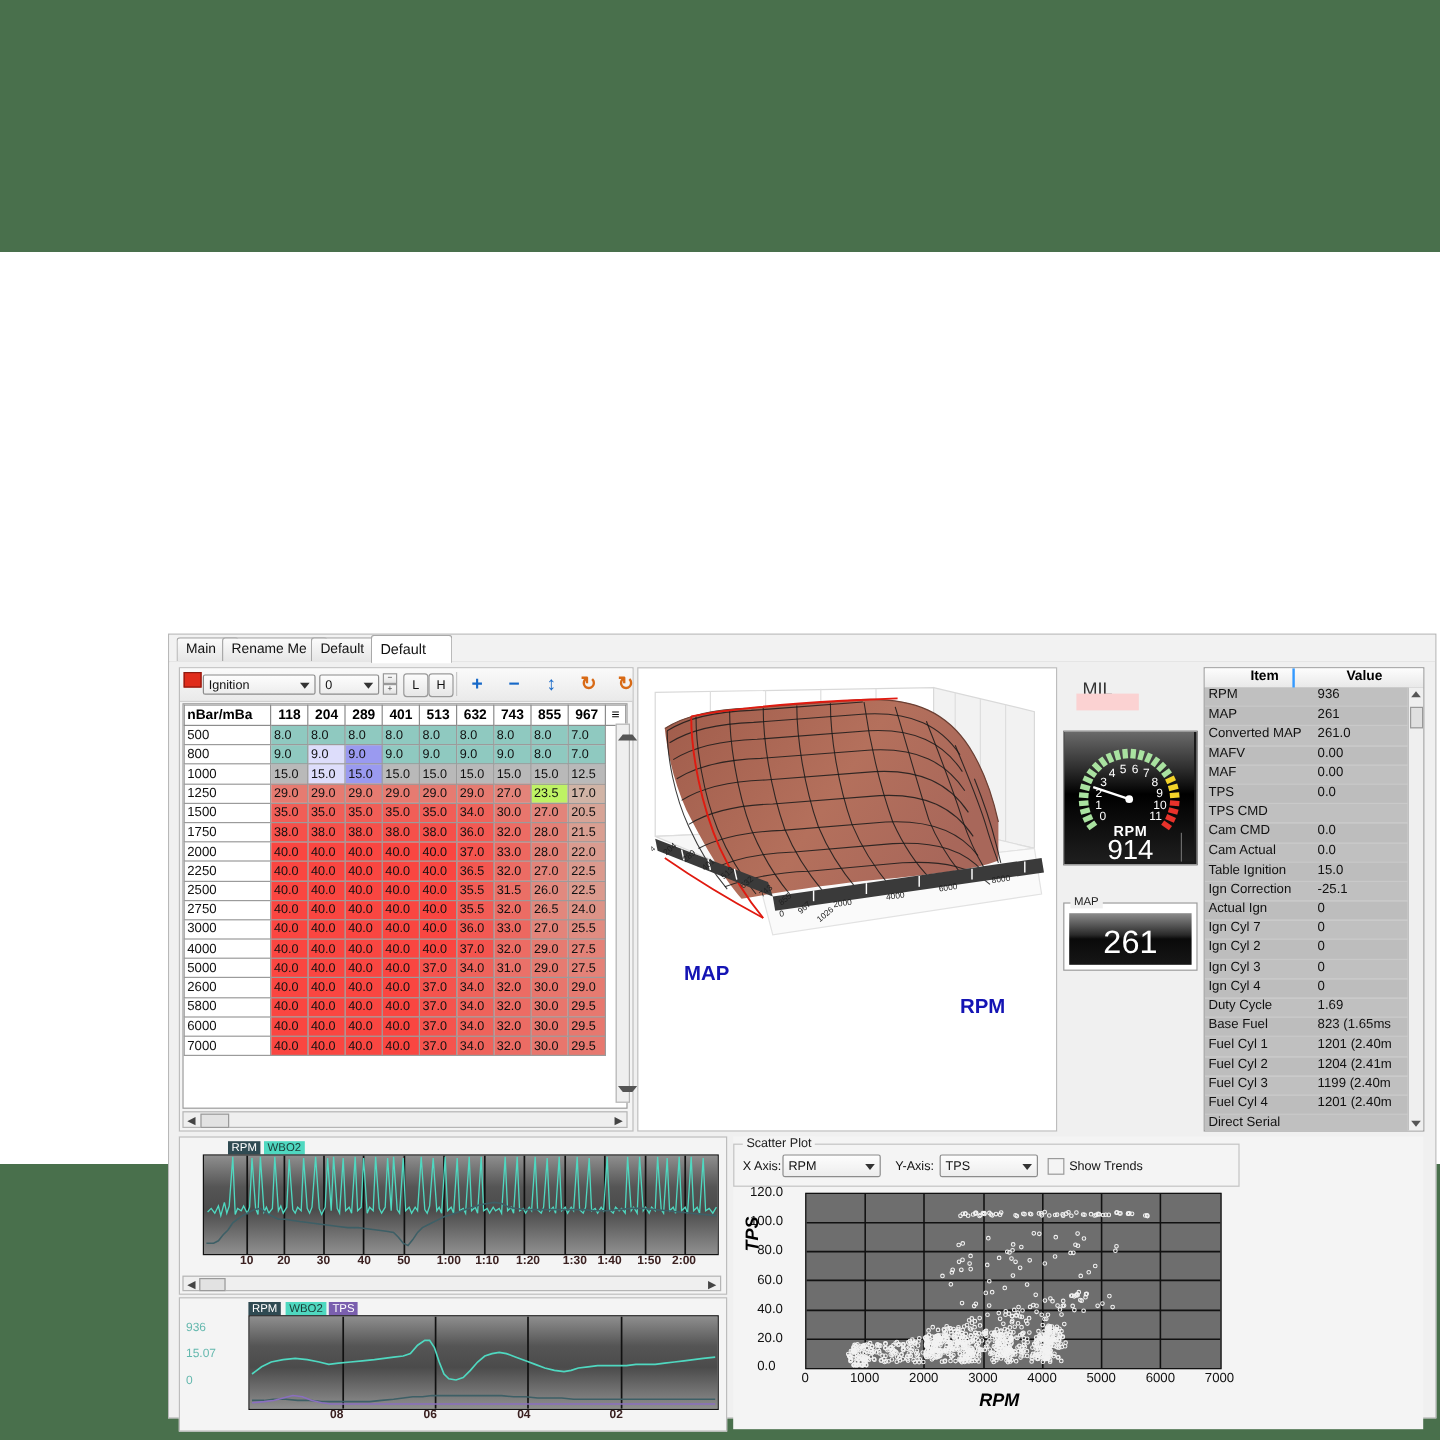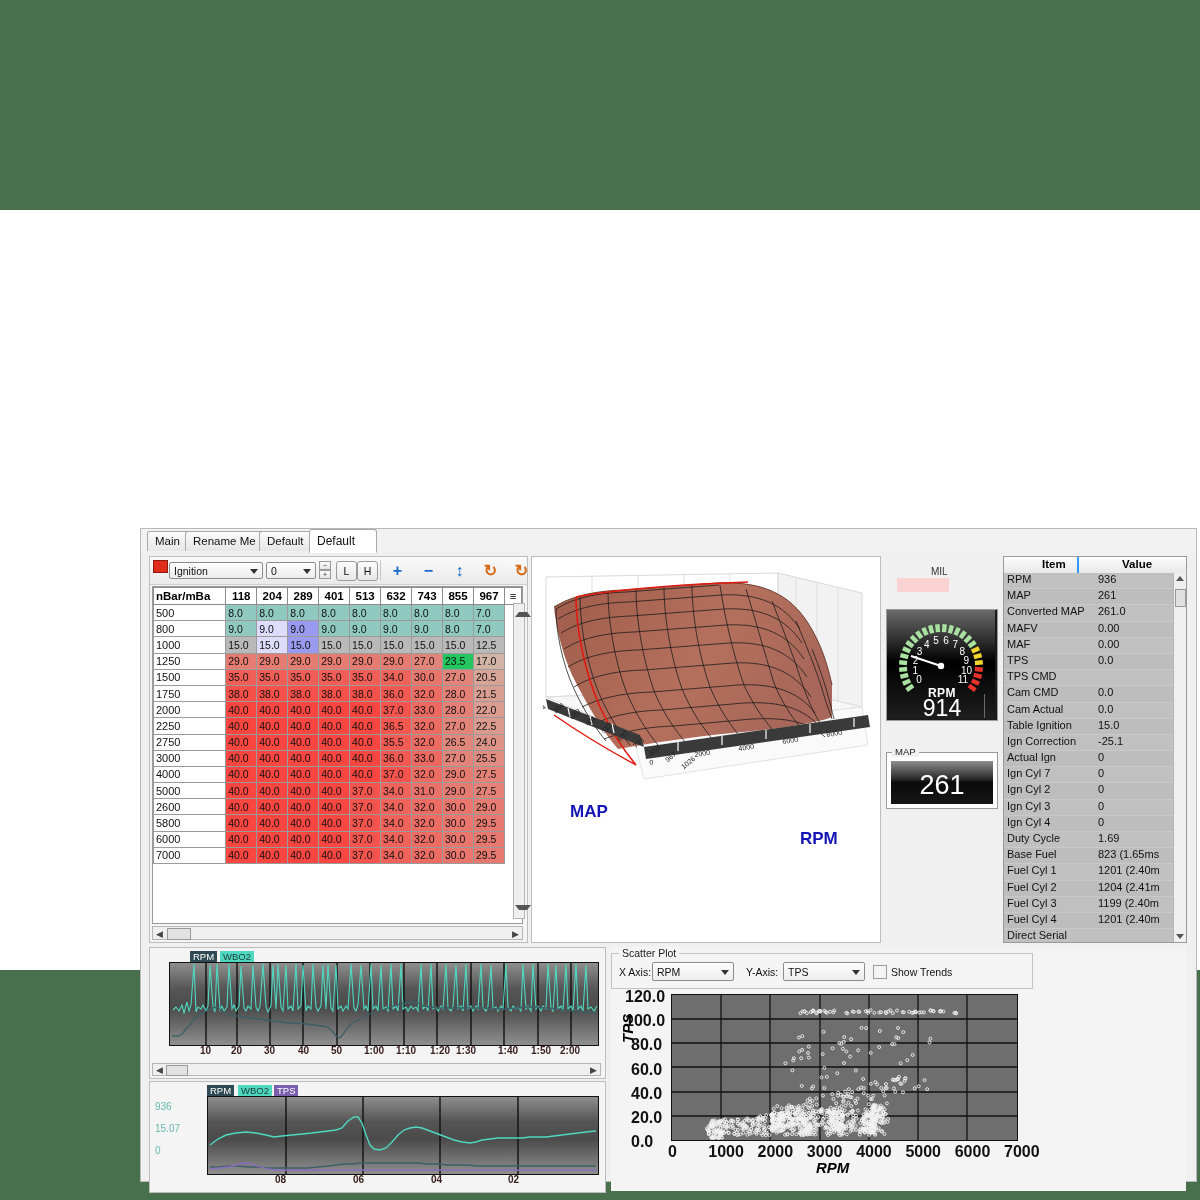--- a/index.html
+++ b/index.html
@@ -57,21 +57,21 @@
   .hscroll .a{position:absolute;top:2px;font-size:9px;color:#444;}
   .vscroll{position:absolute;right:2px;top:46px;width:12px;height:316px;background:#efefef;border:1px solid #b5b5b5;box-sizing:border-box;}
 
   
   .plot3d{position:absolute;left:390px;top:5px;width:348px;height:385px;background:#fff;border:1px solid #bdbdbd;}
   .axlabel{position:absolute;font-size:17px;font-weight:bold;color:#1414b4;font-family:"Liberation Sans",sans-serif;}
   .tick3{position:absolute;font-size:7px;color:#222;}
 
   
   .gaugecol{position:absolute;left:742px;top:5px;width:115px;height:385px;}
-  .millabel{position:absolute;left:48px;top:10px;font-size:10px;color:#333;}
+  .millabel{position:absolute;left:19px;top:10px;font-size:15px;color:#333;}
   .milbox{position:absolute;left:14px;top:22px;width:52px;height:14px;background:#fbd2d2;}
   .gaugebox{position:absolute;left:3px;top:53px;width:110px;height:110px;background:#1a1a1a;border:1px solid #9a9a9a;}
   .digbox{position:absolute;left:3px;top:196px;width:110px;height:55px;background:#fff;border:1px solid #9a9a9a;}
   .digbox .cap{position:absolute;left:5px;top:-7px;background:#f0f0f0;padding:0 3px;font-size:9.5px;color:#222;}
   .diginner{position:absolute;left:4px;top:8px;right:4px;bottom:4px;background:linear-gradient(#8d8d8d,#2a2a2a 42%,#0a0a0a 50%,#161616);}
   .digval{position:absolute;width:100%;text-align:center;top:9px;font-size:27px;color:#fff;
           font-family:"Liberation Sans",sans-serif;}
 
   
   .datalist{position:absolute;left:862px;top:5px;width:182px;height:385px;background:#fff;border:1px solid #9a9a9a;}
@@ -96,21 +96,21 @@
   .gsb .thumb{position:absolute;left:13px;top:1px;width:20px;height:9px;background:#e2e2e2;border:1px solid #9a9a9a;}
   .lvtick{position:absolute;font-size:10px;color:#64b8ae;}
 
   
   .scatterpanel{position:absolute;left:470px;top:396px;width:575px;height:244px;background:#f4f4f4;}
   .gbox{position:absolute;left:0;top:6px;width:420px;height:34px;border:1px solid #c3c3c3;}
   .gbox .cap{position:absolute;left:7px;top:-7px;background:#f4f4f4;padding:0 3px;font-size:10.5px;color:#222;}
   .lbl{position:absolute;font-size:10.5px;color:#111;}
   .chk{position:absolute;width:12px;height:12px;background:#f4f4f4;border:1px solid #9a9a9a;}
   .scanvas{position:absolute;background:#6e6e6e;border:1px solid #111;}
-  .sptick{position:absolute;font-size:16px;font-weight:bold;color:#111;}
+  .sptick{position:absolute;font-size:11px;font-weight:normal;color:#111;}
   .spax{position:absolute;font-size:15px;font-weight:bold;font-style:italic;color:#000;}
 </style>
 </head>
 <body>
 
 <div id="callout-layer">
     <div class="leader" style="left:237px;top:292px;width:85.63293758829018px;transform:rotate(42.633752008544214deg);"></div>
     <div class="callout-label" style="left:205px;top:250px;">Tuning Map</div>
     <div class="badge" style="left:224px;top:266px;background:#1e8fe8;">5</div>
     <div class="leader" style="left:833px;top:288px;width:150.3595690337px;transform:rotate(61.38954033403479deg);"></div>
@@ -248,21 +248,21 @@
                 </tr>
                 <tr>
                   <td class="rowhdr">1250</td>
                   <td style="background:rgb(230,123,113);">29.0</td>
                   <td style="background:rgb(230,123,113);">29.0</td>
                   <td style="background:rgb(230,123,113);">29.0</td>
                   <td style="background:rgb(230,123,113);">29.0</td>
                   <td style="background:rgb(230,123,113);">29.0</td>
                   <td style="background:rgb(230,123,113);">29.0</td>
                   <td style="background:rgb(227,132,122);">27.0</td>
-                  <td style="background:#22c55e;">23.5</td>
+                  <td style="background:#bef264;">23.5</td>
                   <td style="background:rgb(209,180,166);">17.0</td>
                   <td style="background:#fff;border:none;width:12px;"></td>
                 </tr>
                 <tr>
                   <td class="rowhdr">1500</td>
                   <td style="background:rgb(241,94,87);">35.0</td>
                   <td style="background:rgb(241,94,87);">35.0</td>
                   <td style="background:rgb(241,94,87);">35.0</td>
                   <td style="background:rgb(241,94,87);">35.0</td>
                   <td style="background:rgb(241,94,87);">35.0</td>
@@ -301,20 +301,33 @@
                 <tr>
                   <td class="rowhdr">2250</td>
                   <td style="background:rgb(250,70,65);">40.0</td>
                   <td style="background:rgb(250,70,65);">40.0</td>
                   <td style="background:rgb(250,70,65);">40.0</td>
                   <td style="background:rgb(250,70,65);">40.0</td>
                   <td style="background:rgb(250,70,65);">40.0</td>
                   <td style="background:rgb(244,87,80);">36.5</td>
                   <td style="background:rgb(236,108,100);">32.0</td>
                   <td style="background:rgb(227,132,122);">27.0</td>
+                  <td style="background:rgb(219,154,142);">22.5</td>
+                  <td style="background:#fff;border:none;width:12px;"></td>
+                </tr>
+                <tr>
+                  <td class="rowhdr">2500</td>
+                  <td style="background:rgb(250,70,65);">40.0</td>
+                  <td style="background:rgb(250,70,65);">40.0</td>
+                  <td style="background:rgb(250,70,65);">40.0</td>
+                  <td style="background:rgb(250,70,65);">40.0</td>
+                  <td style="background:rgb(250,70,65);">40.0</td>
+                  <td style="background:rgb(242,92,85);">35.5</td>
+                  <td style="background:rgb(235,111,102);">31.5</td>
+                  <td style="background:rgb(225,137,127);">26.0</td>
                   <td style="background:rgb(219,154,142);">22.5</td>
                   <td style="background:#fff;border:none;width:12px;"></td>
                 </tr>
                 <tr>
                   <td class="rowhdr">2750</td>
                   <td style="background:rgb(250,70,65);">40.0</td>
                   <td style="background:rgb(250,70,65);">40.0</td>
                   <td style="background:rgb(250,70,65);">40.0</td>
                   <td style="background:rgb(250,70,65);">40.0</td>
                   <td style="background:rgb(250,70,65);">40.0</td>
@@ -755,21 +768,21 @@
       </div>
       <div id="gticks">
             <div class="gtick" style="left:50px;top:97px;">10</div>
             <div class="gtick" style="left:81px;top:97px;">20</div>
             <div class="gtick" style="left:114px;top:97px;">30</div>
             <div class="gtick" style="left:148px;top:97px;">40</div>
             <div class="gtick" style="left:181px;top:97px;">50</div>
             <div class="gtick" style="left:214px;top:97px;">1:00</div>
             <div class="gtick" style="left:246px;top:97px;">1:10</div>
             <div class="gtick" style="left:280px;top:97px;">1:20</div>
-            <div class="gtick" style="left:306px;top:97px;">1:30</div>
+            <div class="gtick" style="left:319px;top:97px;">1:30</div>
             <div class="gtick" style="left:348px;top:97px;">1:40</div>
             <div class="gtick" style="left:381px;top:97px;">1:50</div>
             <div class="gtick" style="left:410px;top:97px;">2:00</div>
           </div>
       <div class="gsb">
         <span style="position:absolute;left:3px;top:1px;font-size:9px;color:#444;">◀</span>
         <div class="thumb"></div>
         <span style="position:absolute;right:3px;top:1px;font-size:9px;color:#444;">▶</span>
       </div>
     </div>

